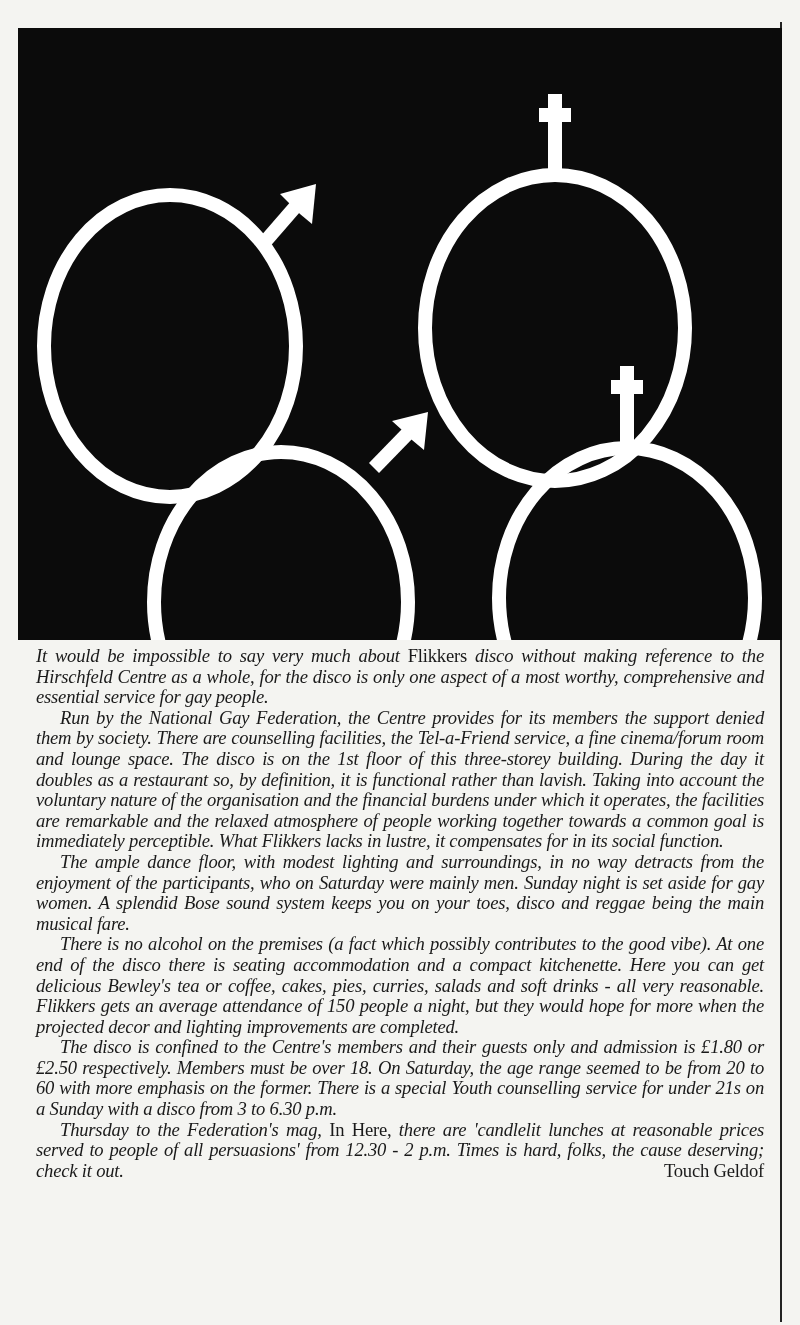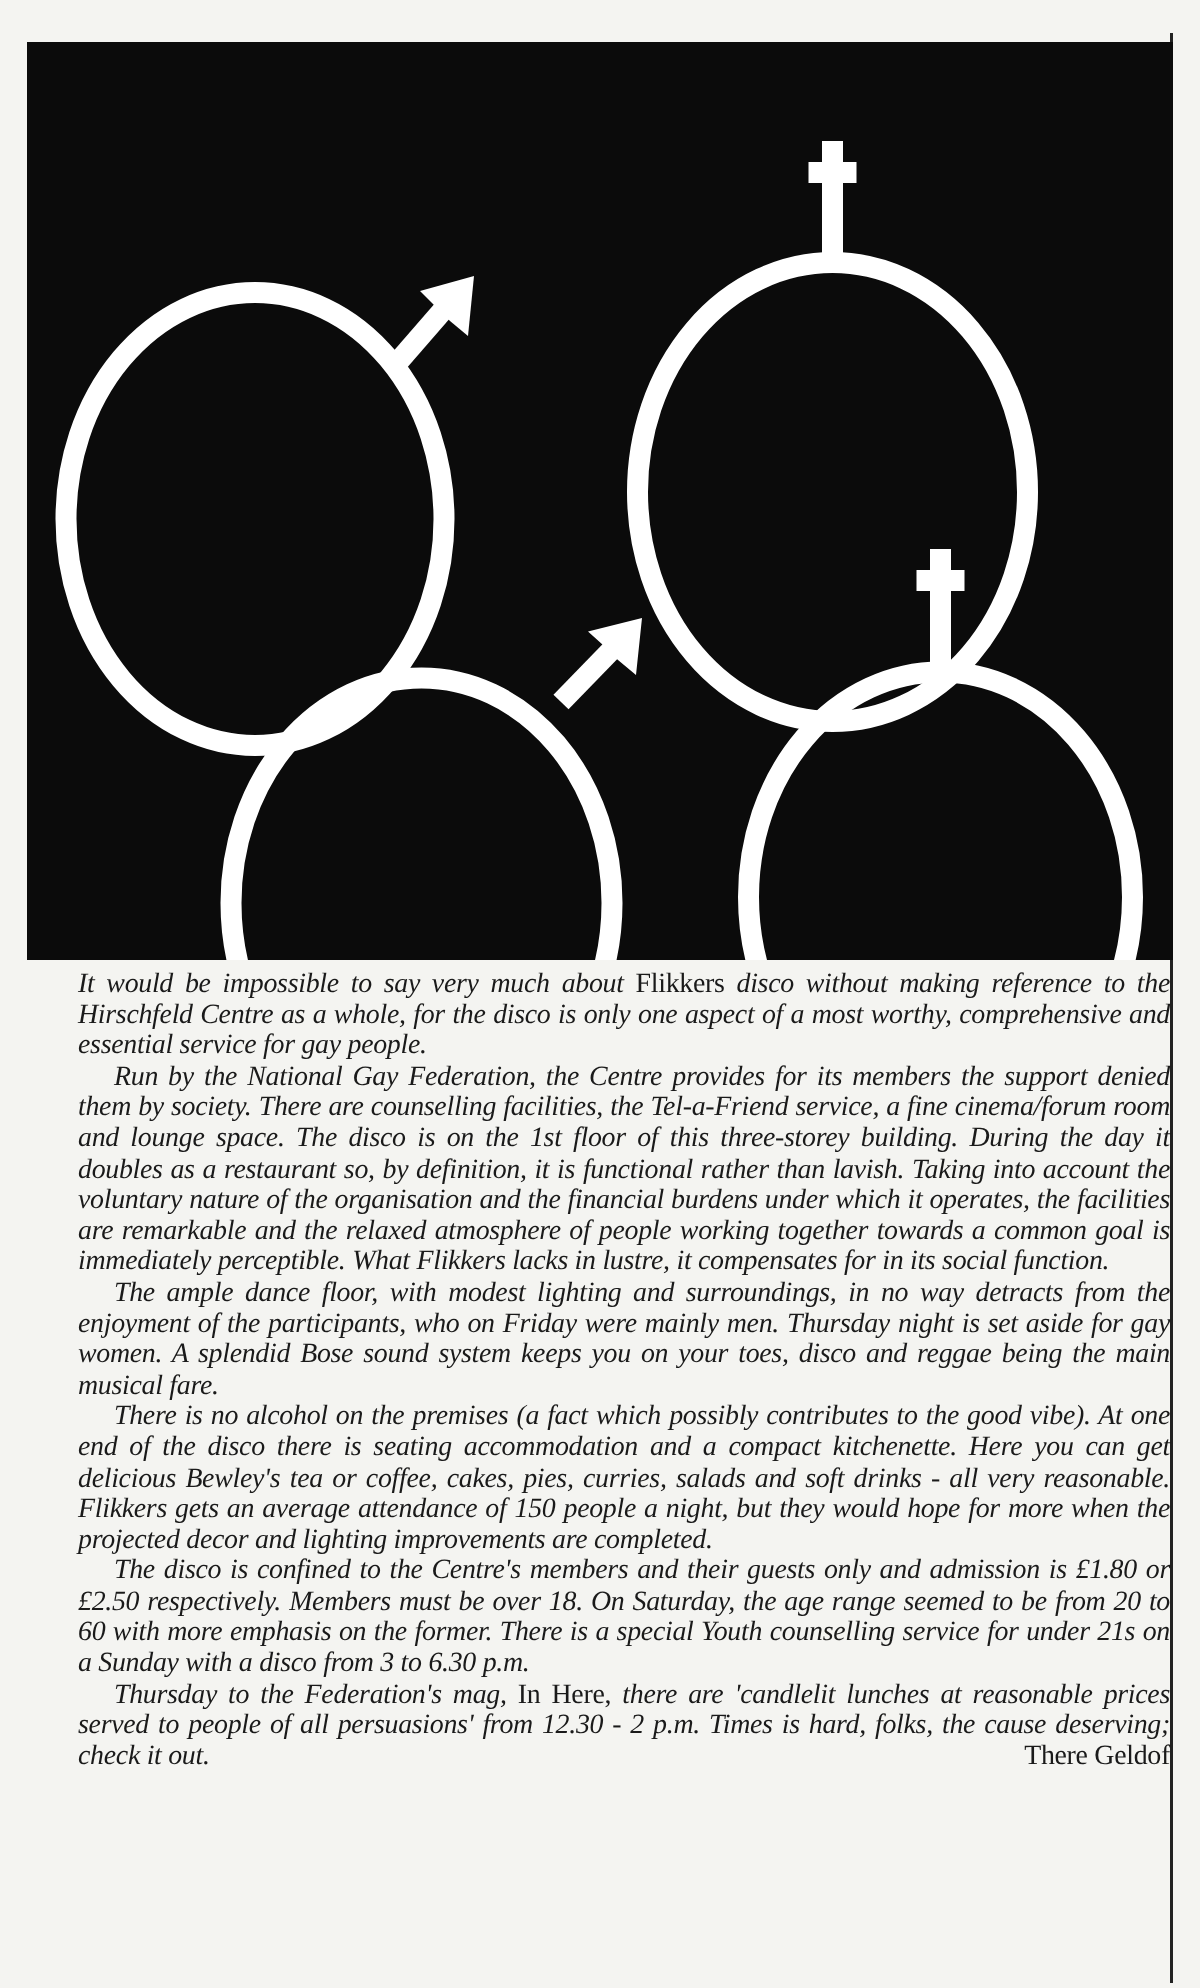--- a/index.html
+++ b/index.html
@@ -10,21 +10,21 @@
   .page-frame {
     position: absolute; left: 16px; top: 22px; width: 766px; height: 1300px;
     border-right: 2px solid #222; box-sizing: border-box;
   }
   .illustration {
     position: absolute; left: 18px; top: 28px; width: 764px; height: 612px;
     background: #0b0b0b;
   }
   .illustration svg { position: absolute; left: 0; top: 0; }
   .article {
-    position: absolute; left: 52px; top: 646px; width: 728px;
+    position: absolute; left: 36px; top: 646px; width: 728px;
     font-style: italic; font-size: 18.6px; line-height: 20.6px; text-align: justify;
     letter-spacing: -0.2px;
   }
   .article p { margin: 0; text-indent: 0; }
   .article p + p { text-indent: 24px; }
   .roman { font-style: normal; }
   .byline { float: right; font-style: normal; }
 </style>
 </head>
 <body>
@@ -66,20 +66,20 @@
       <rect x="602" y="338" width="14" height="44"></rect>
     </g>
   </svg>
 </div>
 
 <div class="article">
   <p>
     <span>It would be impossible to say very much about </span><span class="roman">Flikkers</span><span> disco without making reference to the Hirschfeld Centre as a whole, for the disco is only one aspect of a most worthy, comprehensive and essential service for gay people.</span>
   </p>
   <p>Run by the National Gay Federation, the Centre provides for its members the support denied them by society. There are counselling facilities, the Tel-a-Friend service, a fine cinema/forum room and lounge space. The disco is on the 1st floor of this three-storey building. During the day it doubles as a restaurant so, by definition, it is functional rather than lavish. Taking into account the voluntary nature of the organisation and the financial burdens under which it operates, the facilities are remarkable and the relaxed atmosphere of people working together towards a common goal is immediately perceptible. What Flikkers lacks in lustre, it compensates for in its social function.</p>
-  <p>The ample dance floor, with modest lighting and surroundings, in no way detracts from the enjoyment of the participants, who on Friday were mainly men. Thursday night is set aside for gay women. A splendid Bose sound system keeps you on your toes, disco and reggae being the main musical fare.</p>
+  <p>The ample dance floor, with modest lighting and surroundings, in no way detracts from the enjoyment of the participants, who on Saturday were mainly men. Sunday night is set aside for gay women. A splendid Bose sound system keeps you on your toes, disco and reggae being the main musical fare.</p>
   <p>There is no alcohol on the premises (a fact which possibly contributes to the good vibe). At one end of the disco there is seating accommodation and a compact kitchenette. Here you can get delicious Bewley's tea or coffee, cakes, pies, curries, salads and soft drinks - all very reasonable. Flikkers gets an average attendance of 150 people a night, but they would hope for more when the projected decor and lighting improvements are completed.</p>
   <p>The disco is confined to the Centre's members and their guests only and admission is £1.80 or £2.50 respectively. Members must be over 18. On Saturday, the age range seemed to be from 20 to 60 with more emphasis on the former. There is a special Youth counselling service for under 21s on a Sunday with a disco from 3 to 6.30 p.m.</p>
   <p>
     <span>Thursday to the Federation's mag, </span><span class="roman">In Here,</span><span> there are 'candlelit lunches at reasonable prices served to people of all persuasions' from 12.30 - 2 p.m. Times is hard, folks, the cause deserving; check it out.</span>
-    <span class="byline">There Geldof</span>
+    <span class="byline">Touch Geldof</span>
   </p>
 </div>
 
 </body></html>

